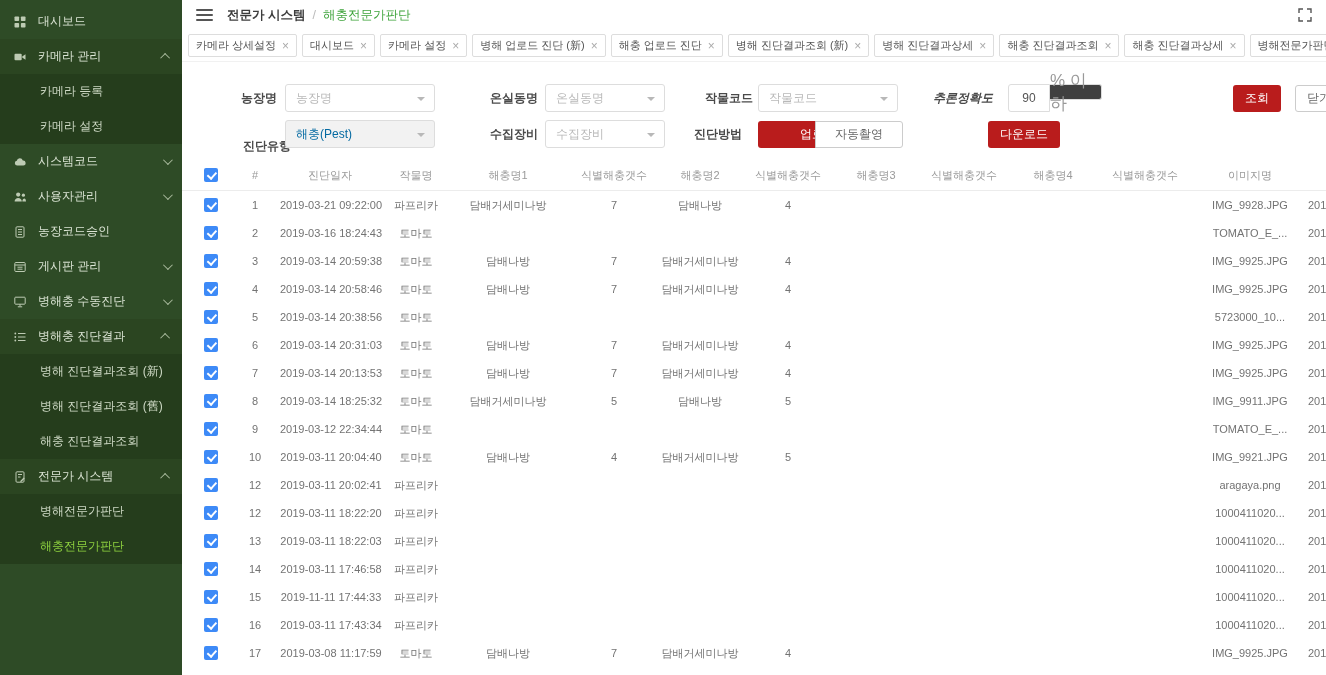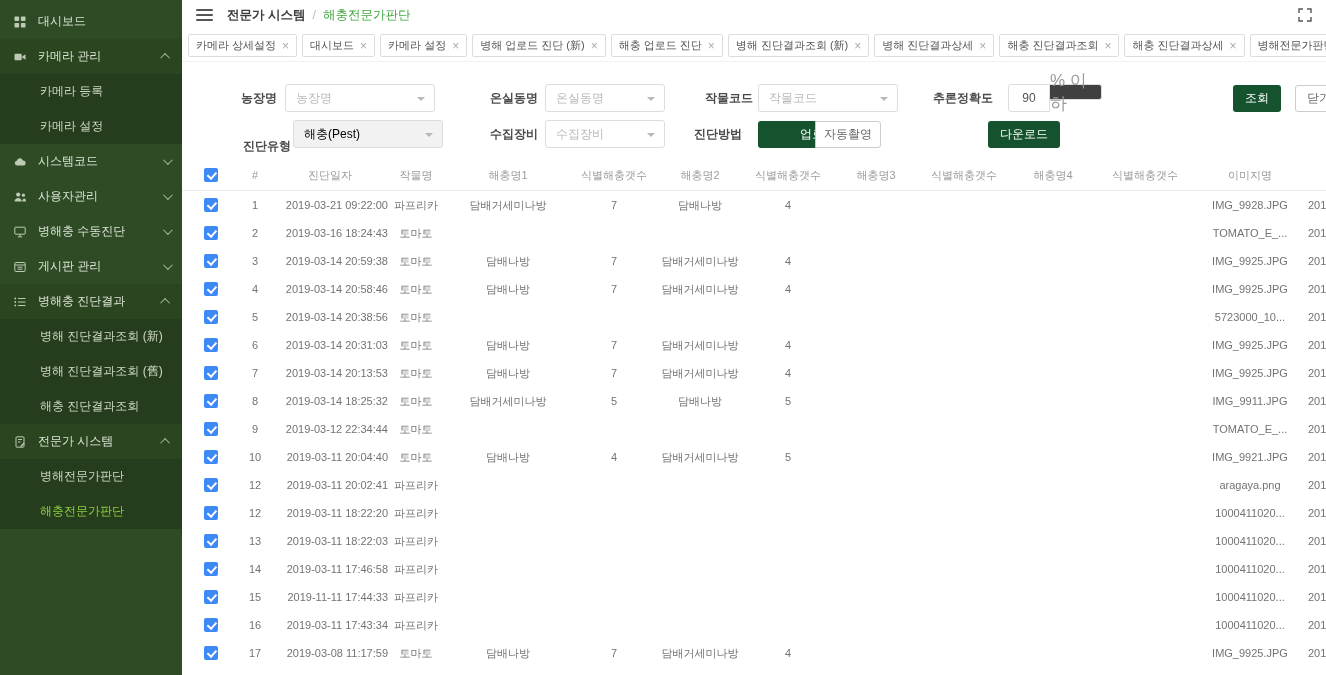--- a/index.html
+++ b/index.html
@@ -32,35 +32,35 @@
 
   .tabbar{height:31px;display:flex;align-items:center;gap:5px;padding:0 6px;border-bottom:1px solid #f1f1f1;overflow:hidden;}
   .tab{height:21px;display:inline-flex;align-items:center;gap:6px;padding:0 7px;border:1px solid #ddd;border-radius:2px;background:#fff;font-size:11px;color:#555;white-space:nowrap;cursor:pointer;}
   .tab .tx{color:#aaa;font-size:12px;line-height:1;}
 
   
   .filters{position:relative;height:98px;}
   .f-label{position:absolute;font-size:12px;font-weight:700;color:#4a4a4a;line-height:28px;text-align:right;}
   .f-select{position:absolute;height:28px;box-sizing:border-box;border:1px solid #ddd;border-radius:3px;background:#fff;font-size:12px;color:#b8b8b8;display:flex;align-items:center;padding:0 24px 0 10px;cursor:pointer;}
   .f-select::after{content:"";position:absolute;right:9px;top:12px;border-left:4px solid transparent;border-right:4px solid transparent;border-top:4px solid #b8b8b8;}
-  .f-select.disabled{background:#f2f2f2;color:#000000;margin-left:8px;}
+  .f-select.disabled{background:#f2f2f2;color:#0369a1;}
   .f-input{position:absolute;height:28px;width:42px;box-sizing:border-box;border:1px solid #ddd;border-radius:3px 0 0 3px;font-size:12px;color:#555;text-align:center;outline:none;padding:0;}
   .f-addon{position:absolute;height:16px;box-sizing:border-box;border:1px solid #ddd;border-left:none;border-radius:0 3px 3px 0;background:#404040;color:#999;font-size:17px;display:flex;align-items:center;justify-content:center;}
   .btn{position:absolute;height:27px;box-sizing:border-box;border-radius:3px;font-size:12px;display:flex;align-items:center;justify-content:center;cursor:pointer;border:1px solid transparent;}
-  .btn.blue{background:#14532d;color:#fff;}
+  .btn.blue{background:#b91c1c;color:#fff;}
   .btn.white{background:#fff;color:#666;border-color:#ccc;}
 
   
   .table-wrap{width:1206px;}
   .t-header{display:flex;height:30px;align-items:center;color:#9a9a9a;font-size:11px;border-bottom:1px solid #ececec;}
   .t-row{display:flex;height:28px;align-items:center;font-size:11px;color:#737373;}
   .tc{flex-shrink:0;text-align:center;overflow:hidden;white-space:nowrap;}
   .c0{width:56px;display:flex;justify-content:flex-start;padding-left:22px;box-sizing:border-box;}
   .c1{width:34px;}
-  .c2{width:116px;text-align:right;padding-left:2px;box-sizing:border-box;}
+  .c2{width:116px;text-align:center;padding-left:2px;box-sizing:border-box;}
   .t-header .c2{text-align:center;padding-left:0;}
   .c3{width:56px;}
   .c4{width:128px;}
   .c5{width:84px;}
   .c6{width:88px;}
   .c7{width:88px;}
   .c8{width:88px;}
   .c9{width:88px;}
   .c10{width:90px;}
   .c11{width:94px;}
@@ -126,38 +126,49 @@
               </g>
             </svg>
           </span>
           <span class="s-label">사용자관리</span>
           <span class="chev down"></span>
         </div>
         <div class="side-item">
           <span class="s-icon">
             <svg viewBox="0 0 12 12" width="12" height="12">
               <g fill="none" stroke="#cdd9c3" stroke-width="1">
-                <rect x="0.8" y="1.2" width="10.4" height="7" rx="0.8"></rect>
-                <path d="M6 8.2v2M3.8 10.8h4.4"></path>
-              </g>
-            </svg>
-          </span>
-          <span class="s-label">병해충 수동진단</span>
-          <span class="chev down"></span>
+                <rect x="2" y="0.8" width="8" height="10.4" rx="1"></rect>
+                <path d="M4 3.5h4M4 6h4M4 8.5h4"></path>
+              </g>
+            </svg>
+          </span>
+          <span class="s-label">농장코드승인</span>
         </div>
         <div class="side-item">
           <span class="s-icon">
             <svg viewBox="0 0 12 12" width="12" height="12">
               <g fill="none" stroke="#cdd9c3" stroke-width="1">
                 <rect x="0.8" y="1.5" width="10.4" height="9" rx="1"></rect>
                 <path d="M0.8 4h10.4M3.5 6.2h5M3.5 8.2h5"></path>
               </g>
             </svg>
           </span>
           <span class="s-label">게시판 관리</span>
+          <span class="chev down"></span>
+        </div>
+        <div class="side-item">
+          <span class="s-icon">
+            <svg viewBox="0 0 12 12" width="12" height="12">
+              <g fill="none" stroke="#cdd9c3" stroke-width="1">
+                <rect x="0.8" y="1.2" width="10.4" height="7" rx="0.8"></rect>
+                <path d="M6 8.2v2M3.8 10.8h4.4"></path>
+              </g>
+            </svg>
+          </span>
+          <span class="s-label">병해충 수동진단</span>
           <span class="chev down"></span>
         </div>
         <div class="side-item open">
           <span class="s-icon">
             <svg viewBox="0 0 12 12" width="12" height="12">
               <g stroke="#cdd9c3" stroke-width="1.2">
                 <path d="M4 2.5h7.5M4 6h7.5M4 9.5h7.5"></path>
               </g>
               <g fill="#cdd9c3">
                 <circle cx="1.3" cy="2.5" r="0.9"></circle>
@@ -272,40 +283,40 @@
       <div class="f-label" style="left:286px;top:22px;width:70px;">온실동명</div>
       <div class="f-select" style="left:363px;top:22px;width:120px;">
           <span>온실동명</span>
         </div>
 
       <div class="f-label" style="left:501px;top:22px;width:70px;">작물코드</div>
       <div class="f-select" style="left:576px;top:22px;width:140px;">
           <span>작물코드</span>
         </div>
 
-      <div class="f-label" style="left:741px;top:22px;width:70px;">추론정확도</div>
+      <div class="f-label" style="left:741px;top:22px;width:70px;font-style:italic;">추론정확도</div>
       <input class="f-input" style="left: 826px; top: 22px;" value="90">
       <div class="f-addon" style="left:868px;top:22px;width:52px;">% 이하</div>
 
       <div class="btn blue" style="left:1051px;top:23px;width:48px;">조회</div>
       <div class="btn white" style="left:1113px;top:23px;width:48px;">닫기</div>
 
       <div class="f-label" style="left:24px;top:58px;width:85px;margin-top:12px;">진단유형</div>
       <div class="f-select disabled" style="left:103px;top:58px;width:150px;">
           <span>해충(Pest)</span>
         </div>
 
       <div class="f-label" style="left:286px;top:58px;width:70px;">수집장비</div>
       <div class="f-select" style="left:363px;top:58px;width:120px;">
           <span>수집장비</span>
         </div>
 
       <div class="f-label" style="left:501px;top:58px;width:70px;text-align:center;">진단방법</div>
       <div class="btn blue" style="left:576px;top:59px;width:80px;border-radius:3px 0 0 3px;padding-left:40px;">업로드</div>
-      <div class="btn white" style="left:633px;top:59px;width:66px;border-radius:0 3px 3px 0;">자동촬영</div>
+      <div class="btn white" style="left:633px;top:59px;width:88px;border-radius:0 3px 3px 0;">자동촬영</div>
 
       <div class="btn blue" style="left:806px;top:59px;width:72px;">다운로드</div>
     </section>
 
     <section class="table-wrap">
       <div class="t-header" id="t-header">
           <div class="tc c0">
             <span class="cb"></span>
           </div>
           <div class="tc c1">#</div>

